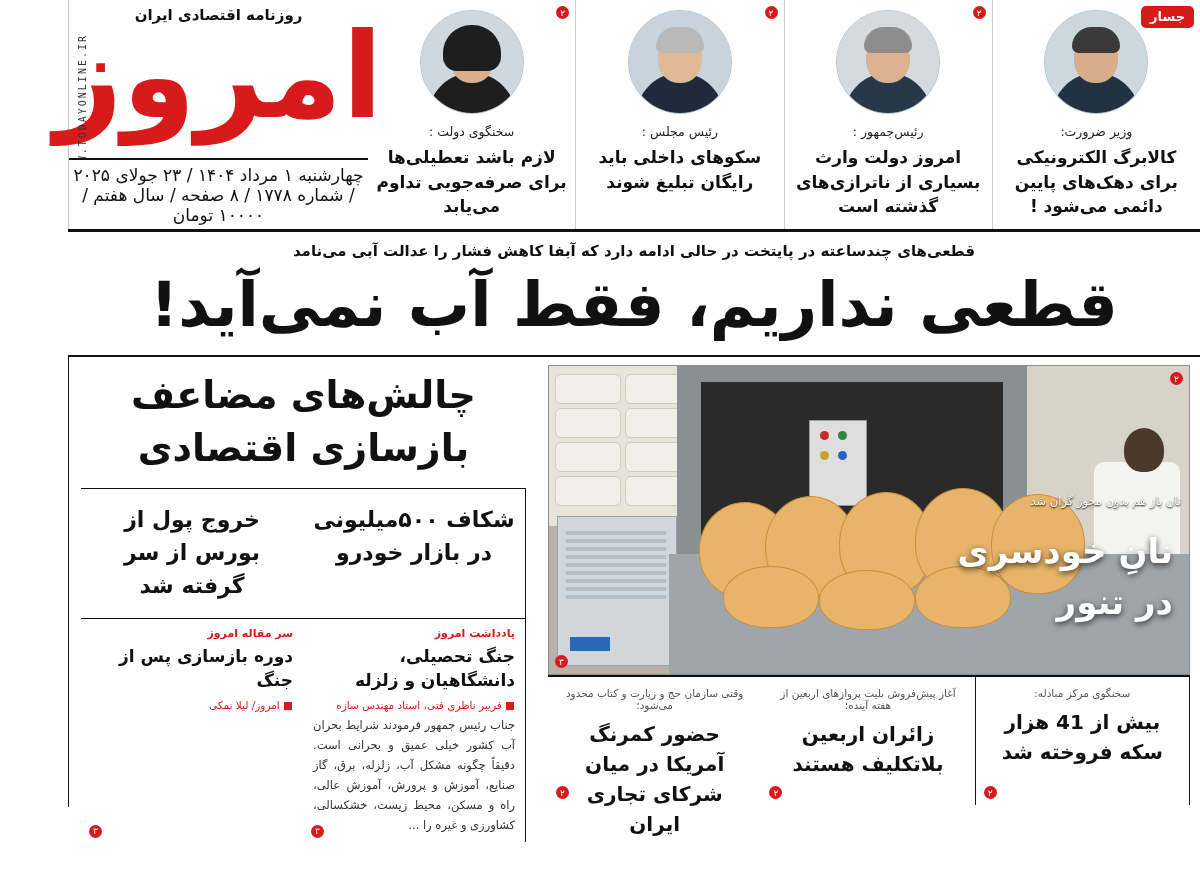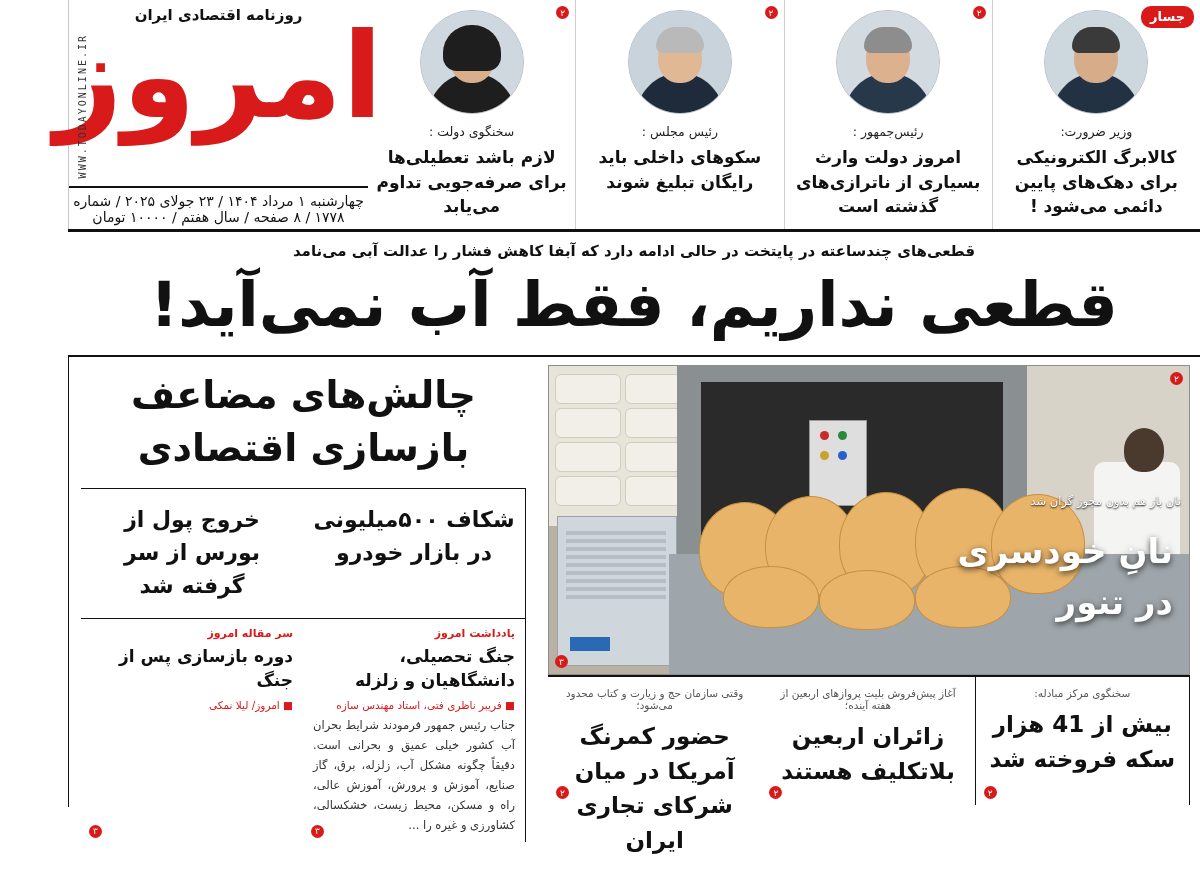--- a/index.html
+++ b/index.html
@@ -58,21 +58,21 @@
     font-size: 10px;
     letter-spacing: 2px;
     color: #333;
     font-family: "DejaVu Sans Mono", monospace;
   }
   .logo-footer {
     position: absolute;
     bottom: 0; right: 0; left: 0;
     border-top: 2px solid #111;
     background: #fff;
-    font-size: 14px;
+    font-size: 17px;
     text-align: center;
     padding: 5px 2px 4px;
     color: #111;
     display: flex;
     justify-content: flex-start;
     gap: 4px;
   }
 
   
   .top-stories {
@@ -144,21 +144,21 @@
     font-size: 9px;
     display: flex; align-items: center; justify-content: center;
   }
   .corner-tab {
     position: absolute;
     top: 6px; right: 6px;
     background: #d81a1a;
     color: #fff;
     font-size: 13px;
     padding: 3px 9px 4px;
-    border-radius: 10px;
+    border-radius: 5px;
     font-weight: bold;
     z-index: 5;
   }
 
   
   .lead-kicker {
     text-align: center;
     font-size: 15px;
     font-weight: bold;
     color: #111;
@@ -343,21 +343,21 @@
     text-align: center;
     position: relative;
   }
   .bs-cell + .bs-cell { border-right: 1px solid #111; }
   .bs-cell .eyebrow {
     font-size: 10.5px;
     color: #555;
     margin-bottom: 8px;
   }
   .bs-cell .ttl {
-    font-size: 23px;
+    font-size: 20px;
     font-weight: bold;
     line-height: 1.5;
     color: #111;
     text-align: center;
   }
   .bs-cell .pg {
     position: absolute;
     bottom: 6px; left: 8px;
     width: 13px; height: 13px;
     border-radius: 50%;

